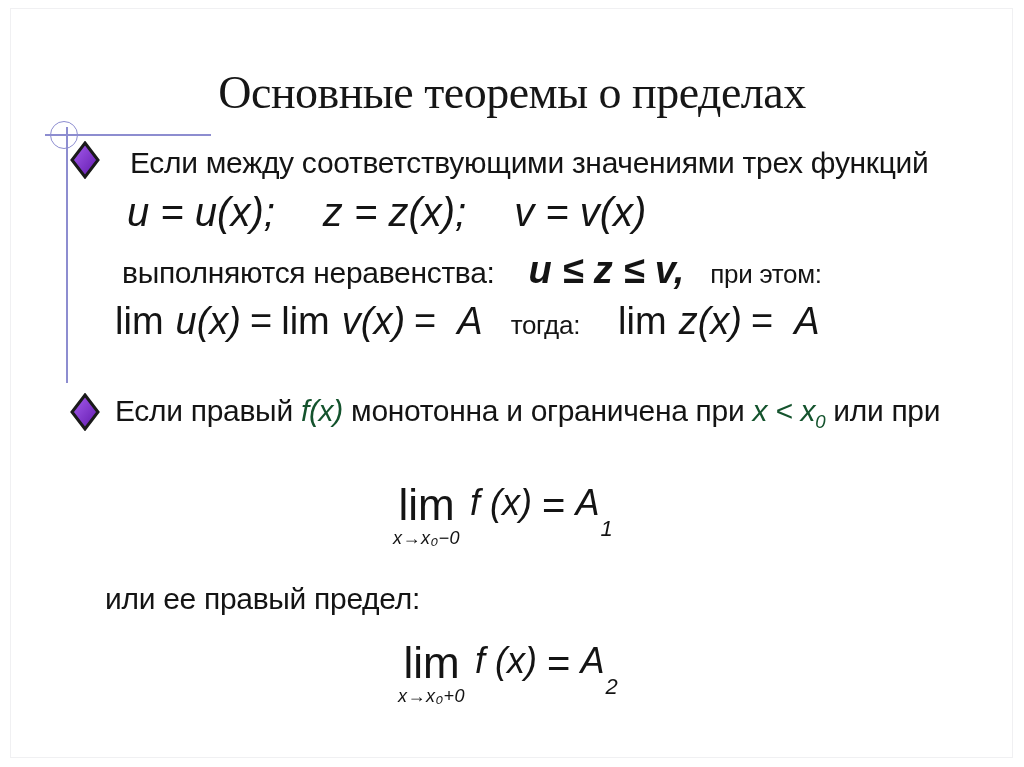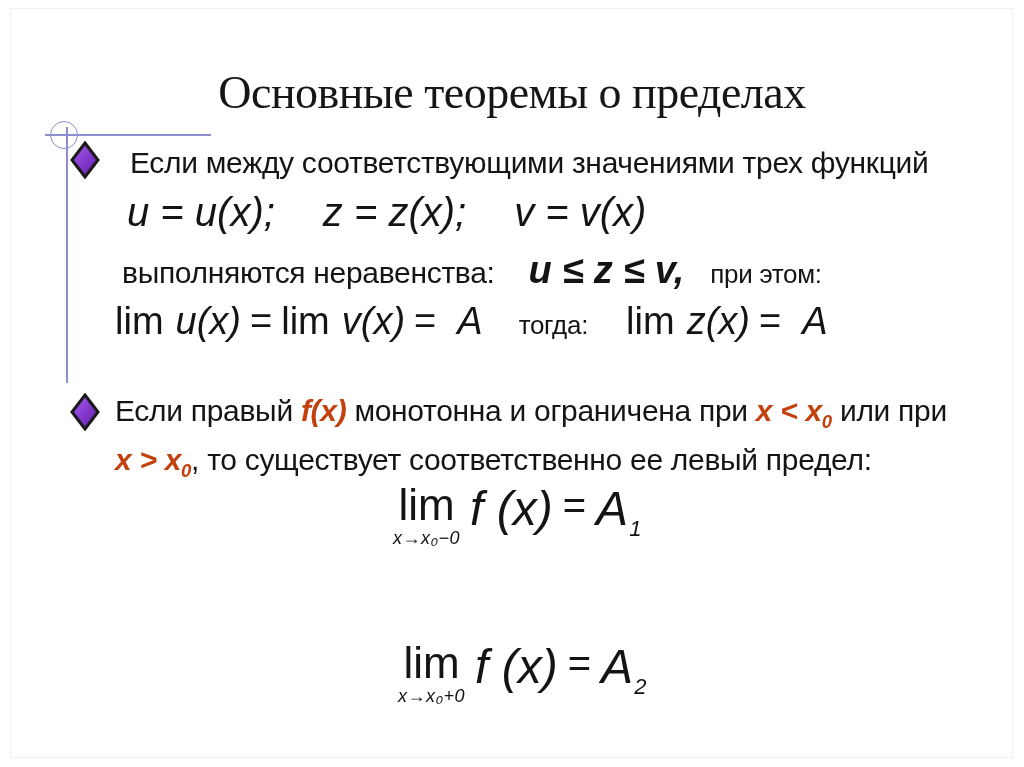--- a/index.html
+++ b/index.html
@@ -40,38 +40,38 @@
   .funcs .grp { margin-right:48px; font-style:italic; }
   .funcs .grp:last-child { margin-right:0; }
 
   .ineq-row { left:122px; top:249px; }
   .ineq { font-size:38px; font-style:italic; font-weight:bold; margin:0 26px 0 34px; }
 
   .lim-row { left:115px; top:300px; font-size:38px; }
   .lim-row .rm { font-style:normal; }
   .lim-row .mi { margin-left:12px; }
   .lim-row .eq { margin:0 9px; font-style:normal; }
-  .then { margin:0 24px 0 36px; }
+  .then { margin:0 24px 0 28px; }
   .grp2 { margin-left:14px; }
 
   
   .thm2 { position:absolute; left:115px; top:392px; font-size:30px; letter-spacing:-0.3px; line-height:38px; white-space:nowrap; }
-  .red { color:#c2410c; font-weight:bold; font-style:italic; }
+  .red { color:#14532d; font-weight:normal; font-style:italic; }
   .red sub, sub.redsub { font-size:0.62em; }
 
   .right-label { position:absolute; left:105px; top:582px; }
 
   
   .formula { position:absolute; display:flex; align-items:flex-start; white-space:nowrap; }
   .f1 { left:393px; top:483px; }
   .f2 { left:398px; top:641px; }
   .limcol { display:flex; flex-direction:column; align-items:center; margin-right:10px; }
   .lim-big { font-size:44px; line-height:1.0; }
   .lim-sub { font-size:18px; font-style:italic; margin-top:1px; letter-spacing:0.5px; }
-  .m-it { font-style:italic; font-size:48px; line-height:1.1;text-align:right; }
+  .m-it { font-style:italic; font-size:36px; line-height:1.1;text-align:right; }
   .m-eq { font-size:40px; line-height:1.1; margin:0 10px; }
   .m-idx { font-size:22px; font-style:italic; margin-top:33px; margin-left:1px; }
 </style>
 </head>
 <body>
 
 <div class="slide">
   <div class="frame"></div>
 
   <div class="title">Основные теоремы о пределах</div>
@@ -119,36 +119,34 @@
     <span class="rm grp2">lim</span>
     <span class="mi">z(x)</span>
     <span class="eq">=</span>
     <span class="mi">A</span>
   </div>
 
   <div class="thm2">
     <div>
       <span>Если правый </span><span class="red">f(x)</span><span> монотонна и ограничена при </span><span class="red"><span>x &lt; x</span><sub>0</sub></span><span> или при</span>
     </div>
-    <div>
-      <span class="red"><span>x &gt; x</span><sub>0</sub></span><span>, то существует соответственно ее левый предел:</span>
-    </div>
   </div>
 
   <div class="formula f1">
     <span class="limcol">
       <span class="lim-big">lim</span>
       <span class="lim-sub">x→x₀−0</span>
     </span>
     <span class="m-it">f (x)</span>
     <span class="m-eq">=</span>
     <span class="m-it">A</span>
     <span class="m-idx">1</span>
   </div>
 
+  <div class="body-text right-label">или ее правый предел:</div>
 
   <div class="formula f2">
     <span class="limcol">
       <span class="lim-big">lim</span>
       <span class="lim-sub">x→x₀+0</span>
     </span>
     <span class="m-it">f (x)</span>
     <span class="m-eq">=</span>
     <span class="m-it">A</span>
     <span class="m-idx">2</span>

